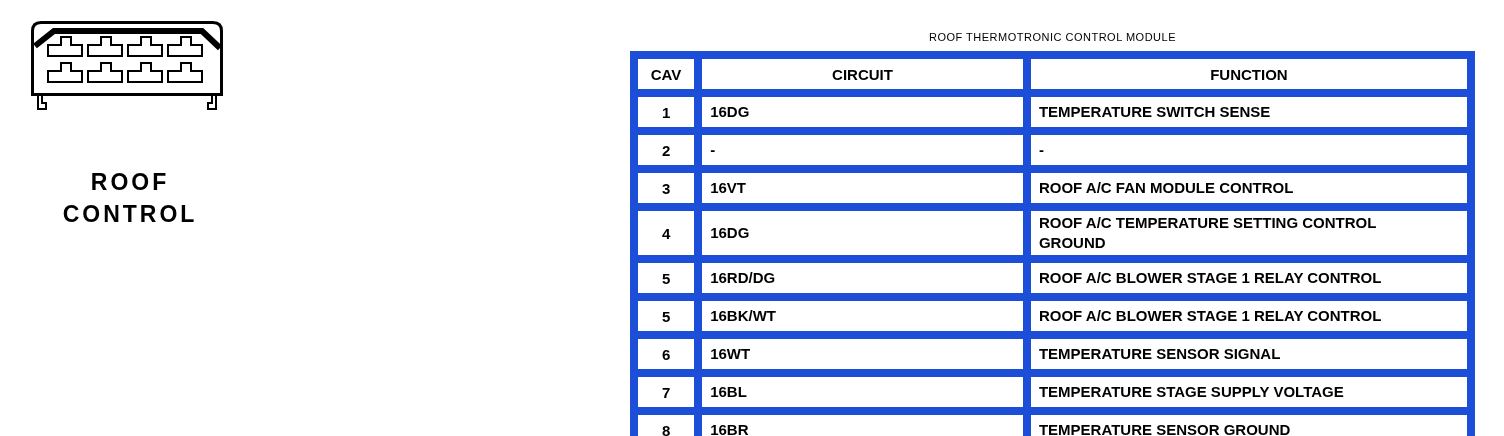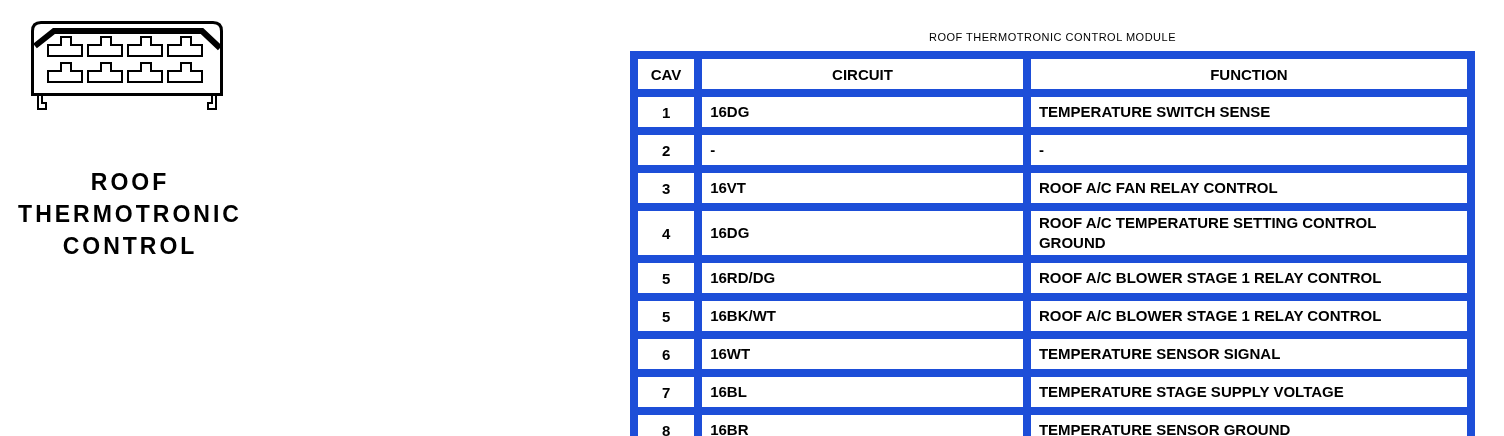--- a/index.html
+++ b/index.html
@@ -105,21 +105,20 @@
       <use href="#cav-shape" x="17" y="42"></use>
       <use href="#cav-shape" x="57" y="42"></use>
       <use href="#cav-shape" x="97" y="42"></use>
       <use href="#cav-shape" x="137" y="42"></use>
     </g>
   </svg>
 </div>
 
 <div class="connector-label">
   <span>ROOF</span>
-  <span>THERMOTRONIC</span>
   <span>CONTROL</span>
 </div>
 
 <div class="pinout-panel">
   <h1 class="pinout-title">ROOF THERMOTRONIC CONTROL MODULE</h1>
 
   <table class="pinout-table">
     <colgroup>
       <col class="col-cav">
       <col class="col-circuit">
@@ -139,21 +138,21 @@
         <td class="cell-function">TEMPERATURE SWITCH SENSE</td>
       </tr>
       <tr>
         <td class="cell-cav">2</td>
         <td class="cell-circuit">-</td>
         <td class="cell-function">-</td>
       </tr>
       <tr>
         <td class="cell-cav">3</td>
         <td class="cell-circuit">16VT</td>
-        <td class="cell-function">ROOF A/C FAN RELAY CONTROL</td>
+        <td class="cell-function">ROOF A/C FAN MODULE CONTROL</td>
       </tr>
       <tr>
         <td class="cell-cav">4</td>
         <td class="cell-circuit">16DG</td>
         <td class="cell-function">ROOF A/C TEMPERATURE SETTING CONTROL
 GROUND</td>
       </tr>
       <tr>
         <td class="cell-cav">5</td>
         <td class="cell-circuit">16RD/DG</td>

